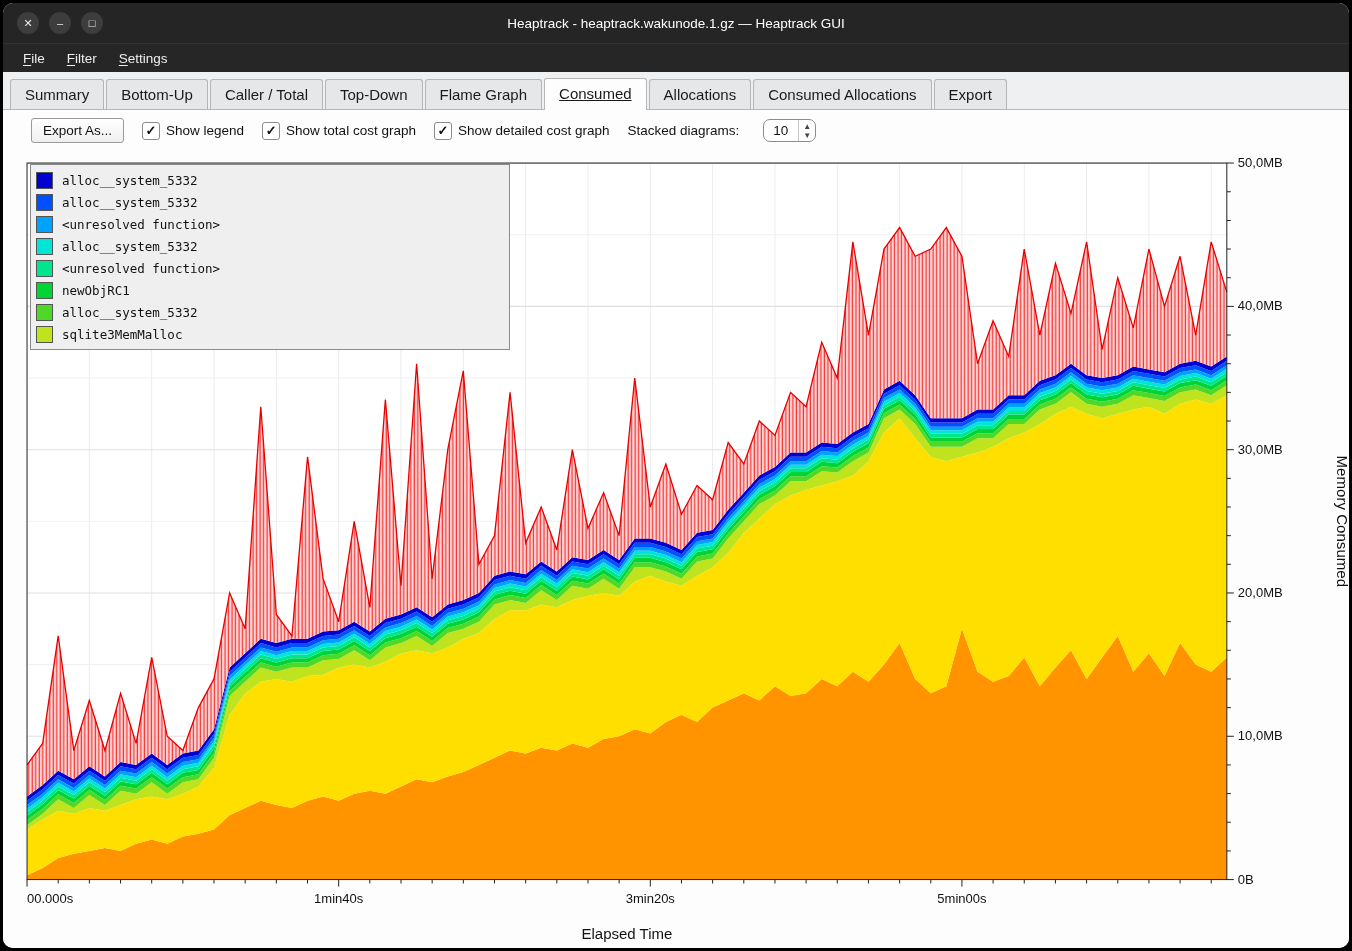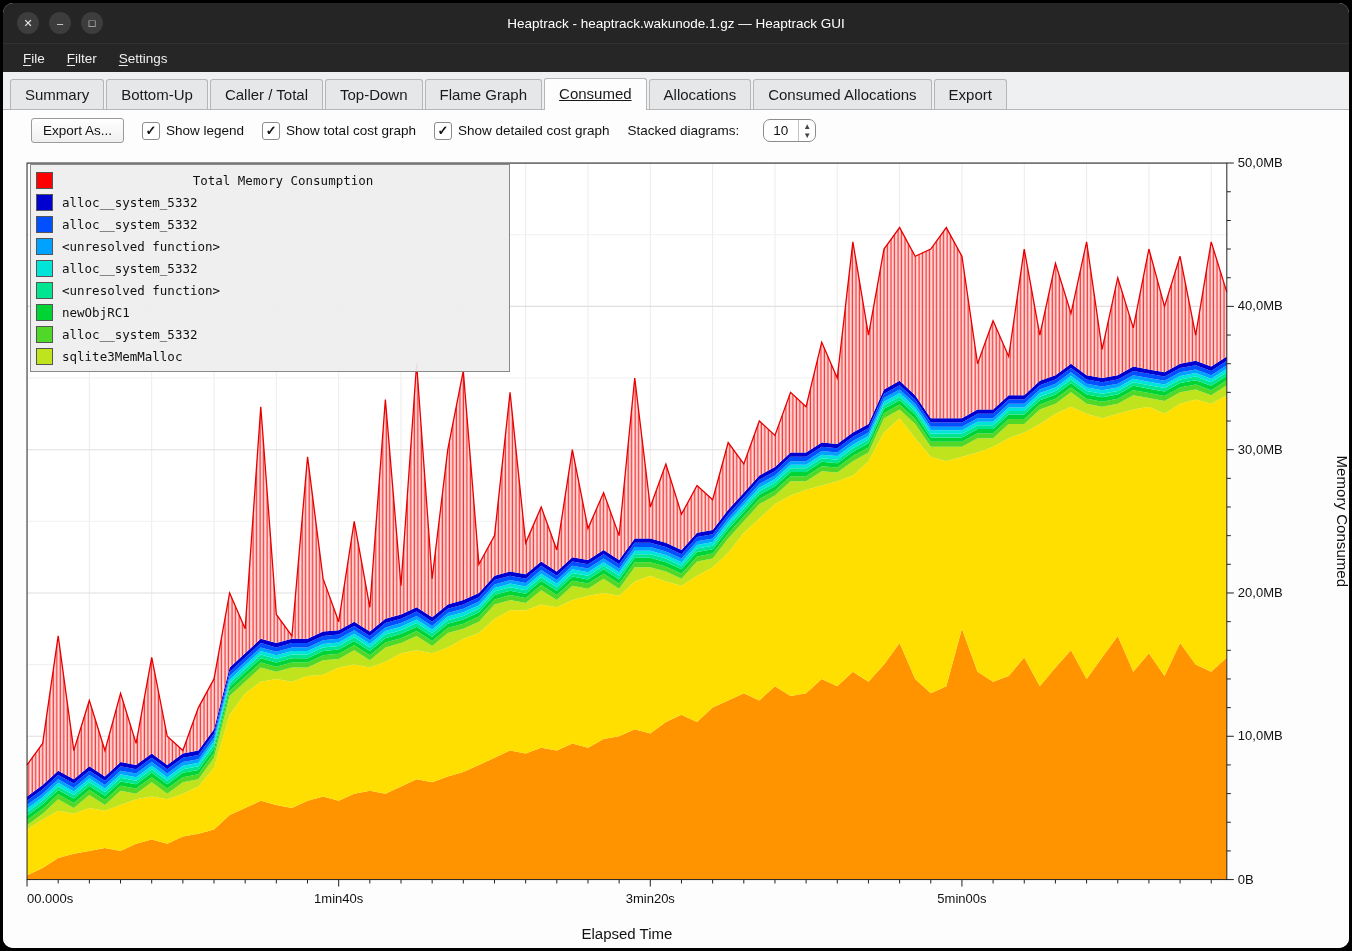--- a/index.html
+++ b/index.html
@@ -231,24 +231,20 @@
         <text x="1233" y="728" font-size="13" fill="#111" font-family="&quot;Liberation Sans&quot;, sans-serif">0B</text>
         <text x="1233" y="585.6" font-size="13" fill="#111" font-family="&quot;Liberation Sans&quot;, sans-serif">10,0MB</text>
         <text x="1233" y="443.2" font-size="13" fill="#111" font-family="&quot;Liberation Sans&quot;, sans-serif">20,0MB</text>
         <text x="1233" y="300.8" font-size="13" fill="#111" font-family="&quot;Liberation Sans&quot;, sans-serif">30,0MB</text>
         <text x="1233" y="158.39999999999998" font-size="13" fill="#111" font-family="&quot;Liberation Sans&quot;, sans-serif">40,0MB</text>
         <text x="1233" y="16" font-size="13" fill="#111" font-family="&quot;Liberation Sans&quot;, sans-serif">50,0MB</text>
         <text x="623" y="783" text-anchor="middle" font-size="15" fill="#111" font-family="&quot;Liberation Sans&quot;, sans-serif">Elapsed Time</text>
         <text x="1332" y="368" text-anchor="middle" font-size="15" fill="#111" font-family="&quot;Liberation Sans&quot;, sans-serif" transform="rotate(90 1332 368)">Memory Consumed</text>
       </svg>
     <div id="legend">
-        <div class="lg-row lg-title">
-          <span class="sw" style="background: rgb(255, 0, 0);"></span>
-          <span class="lg-label">Total Memory Consumption</span>
-        </div>
         <div class="lg-row">
           <span class="sw" style="background: rgb(0, 0, 208);"></span>
           <span class="lg-label">alloc__system_5332</span>
         </div>
         <div class="lg-row">
           <span class="sw" style="background: rgb(0, 80, 255);"></span>
           <span class="lg-label">alloc__system_5332</span>
         </div>
         <div class="lg-row">
           <span class="sw" style="background: rgb(0, 162, 255);"></span>

